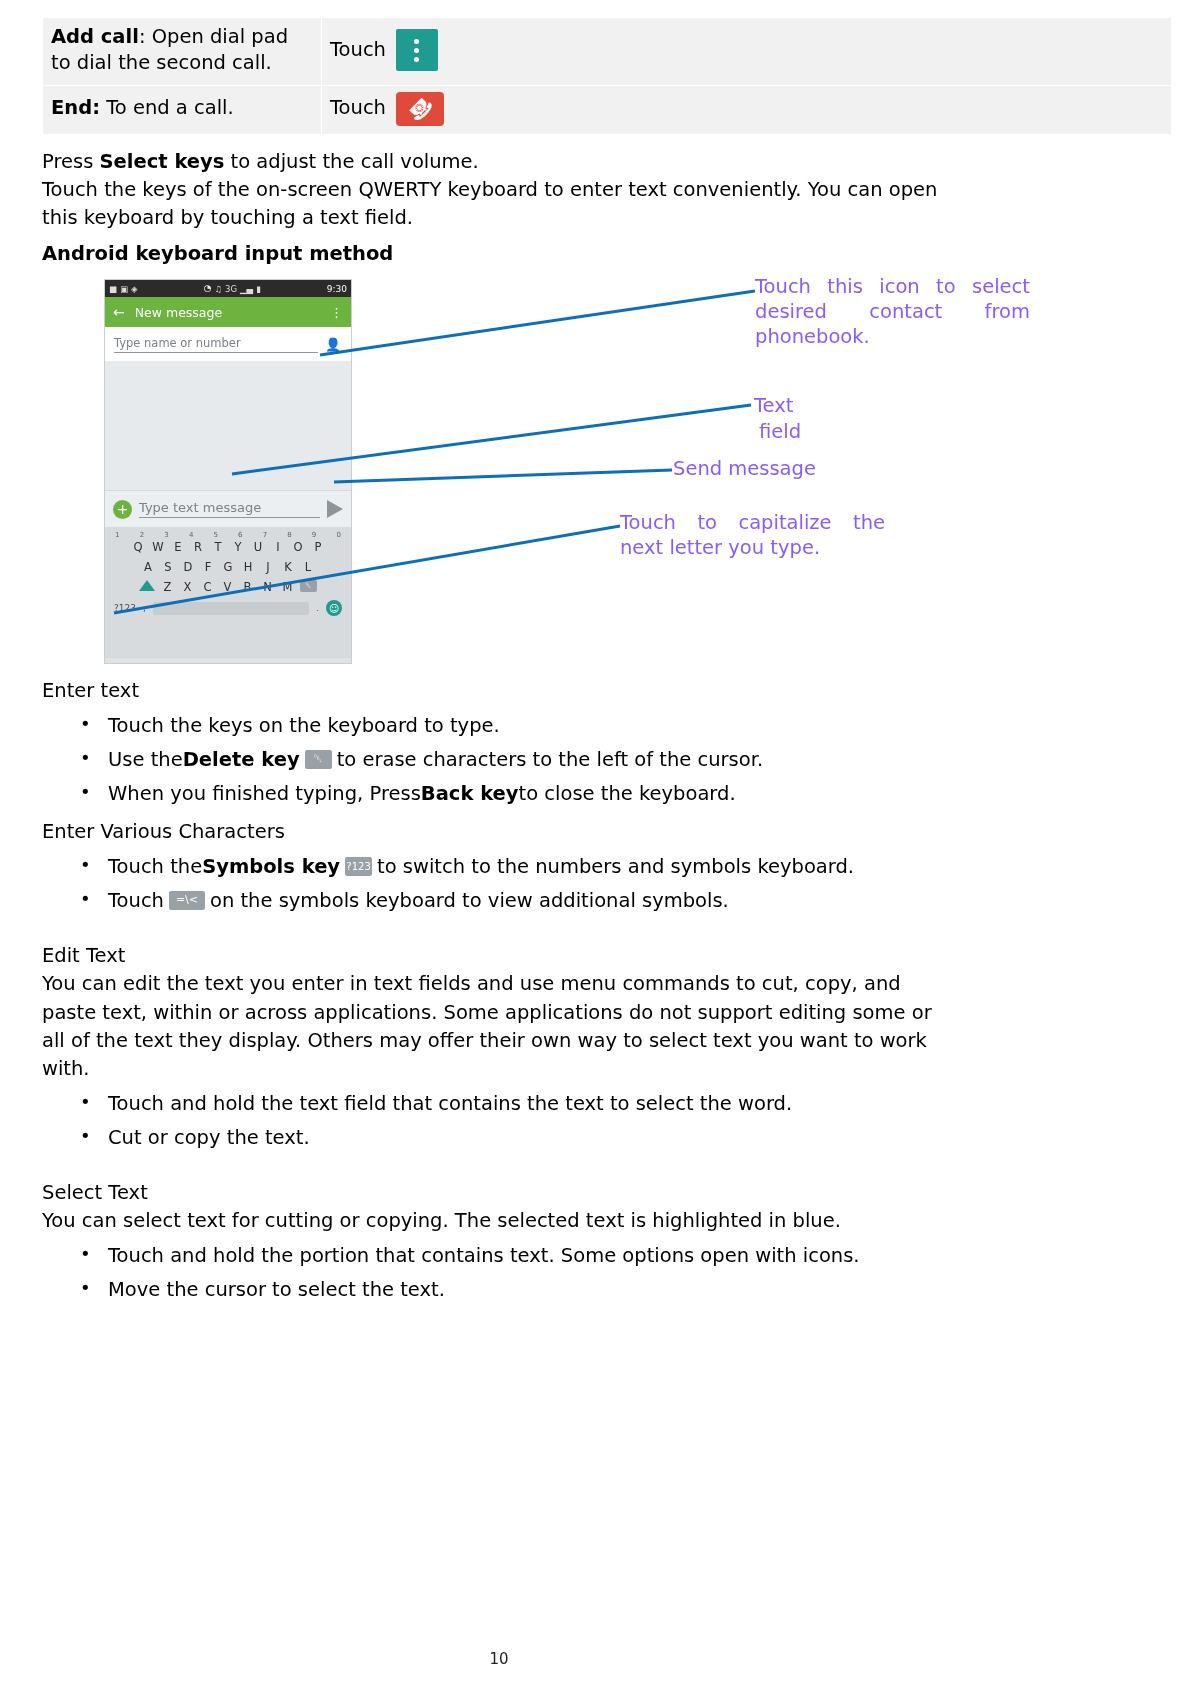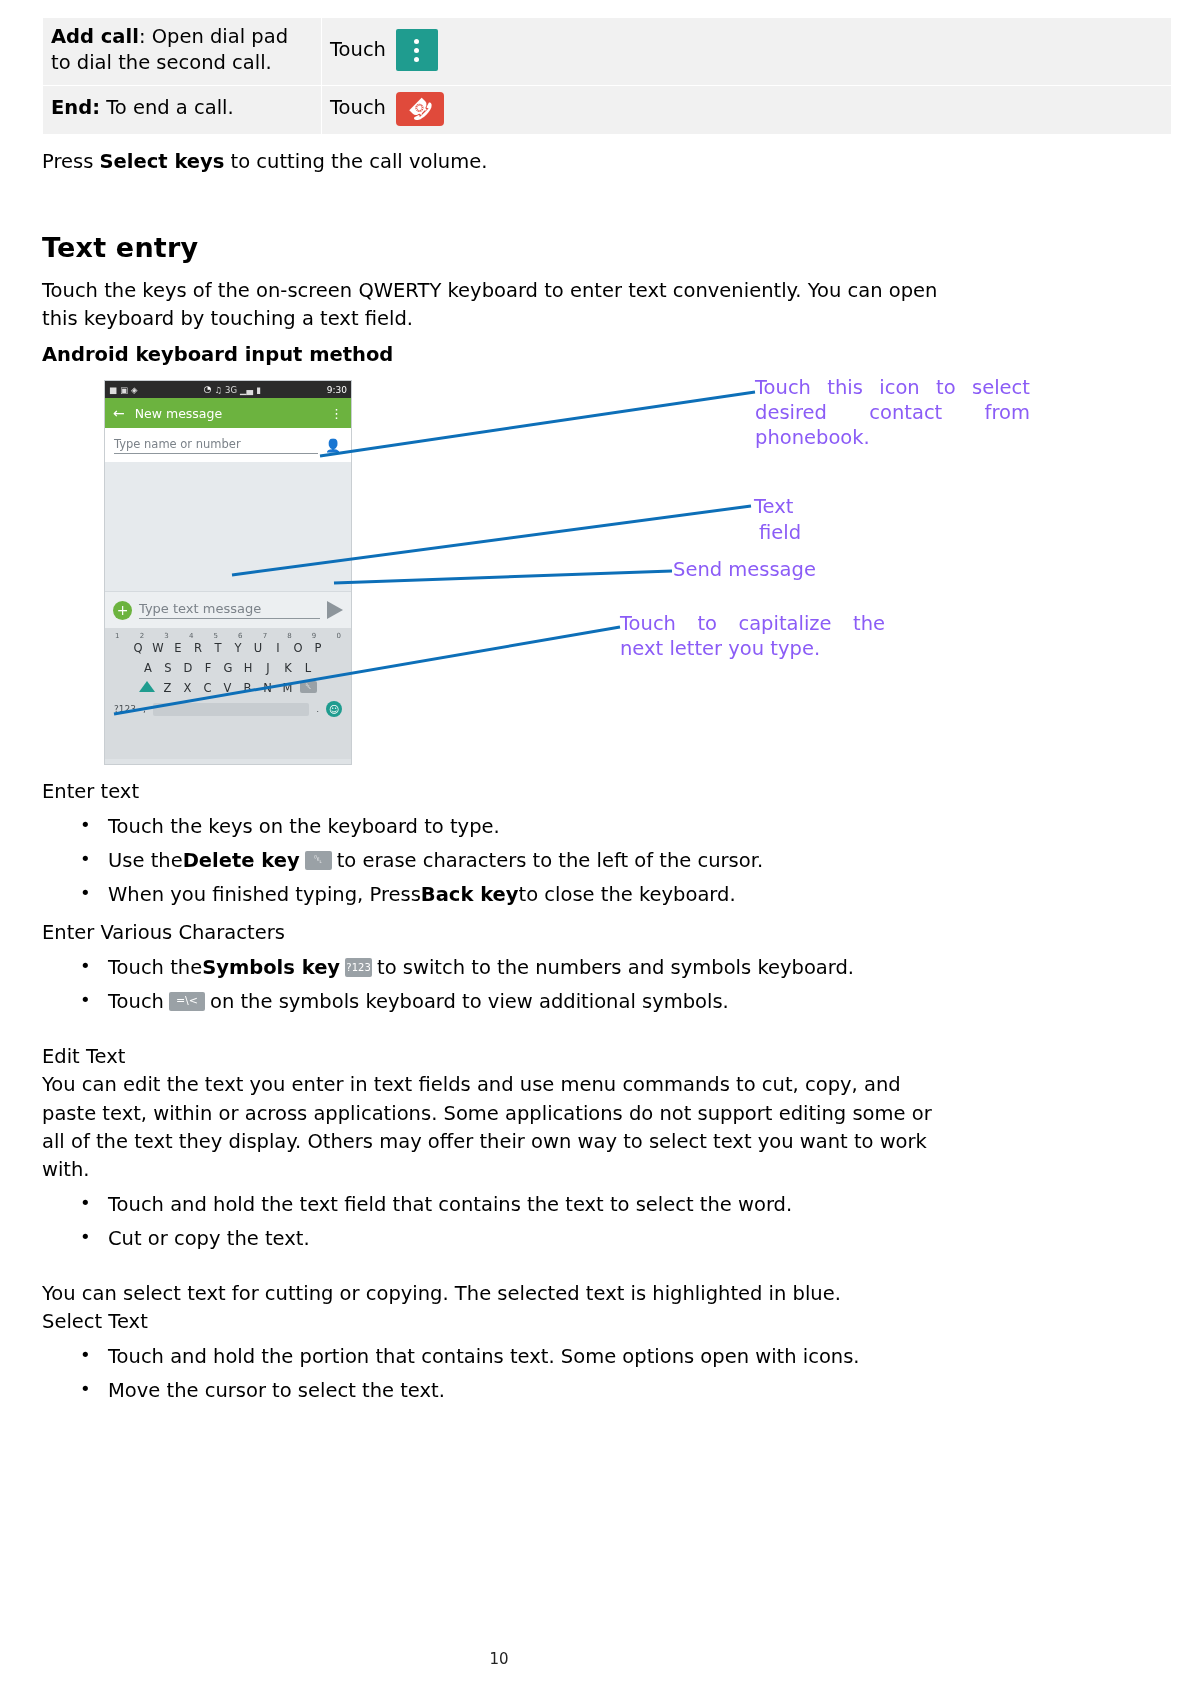--- a/index.html
+++ b/index.html
@@ -359,23 +359,22 @@
           <span>Touch</span>
           <span class="icon-endcall">
                 <span>☎</span>
               </span>
         </span>
       </td>
     </tr>
   </tbody>
     </table>
 
-  <p class="body"><span>Press </span><span class="bold">Select keys</span><span> to cutting the call volume.</span></p>
-
-  <h2 class="heading">Text entry</h2>
+  <p class="body"><span>Press </span><span class="bold">Select keys</span><span> to adjust the call volume.</span></p>
+
 
   <p class="body tight">Touch the keys of the on-screen QWERTY keyboard to enter text conveniently. You can open this keyboard by touching a text field.</p>
   <p class="subhead">Android keyboard input method</p>
 
   <div class="figure">
 
     <div class="phone">
       <div class="ph-status">
         <span class="s">■</span>
         <span class="s">▣</span>
@@ -514,22 +513,22 @@
     <li>
         <span>Touch and hold the text field that contains the text to select the word.</span>
       </li>
     <li>
         <span>Cut or copy the text.</span>
       </li>
   </ul>
 
   <div class="gap"></div>
 
+  <p class="body tight">Select Text</p>
   <p class="body tight">You can select text for cutting or copying. The selected text is highlighted in blue.</p>
-  <p class="body tight">Select Text</p>
   <ul class="bullets">
     <li>
         <span>Touch and hold the portion that contains text. Some options open with icons.</span>
       </li>
     <li>
         <span>Move the cursor to select the text.</span>
       </li>
   </ul>
 
   <div class="pagenum">10</div>

